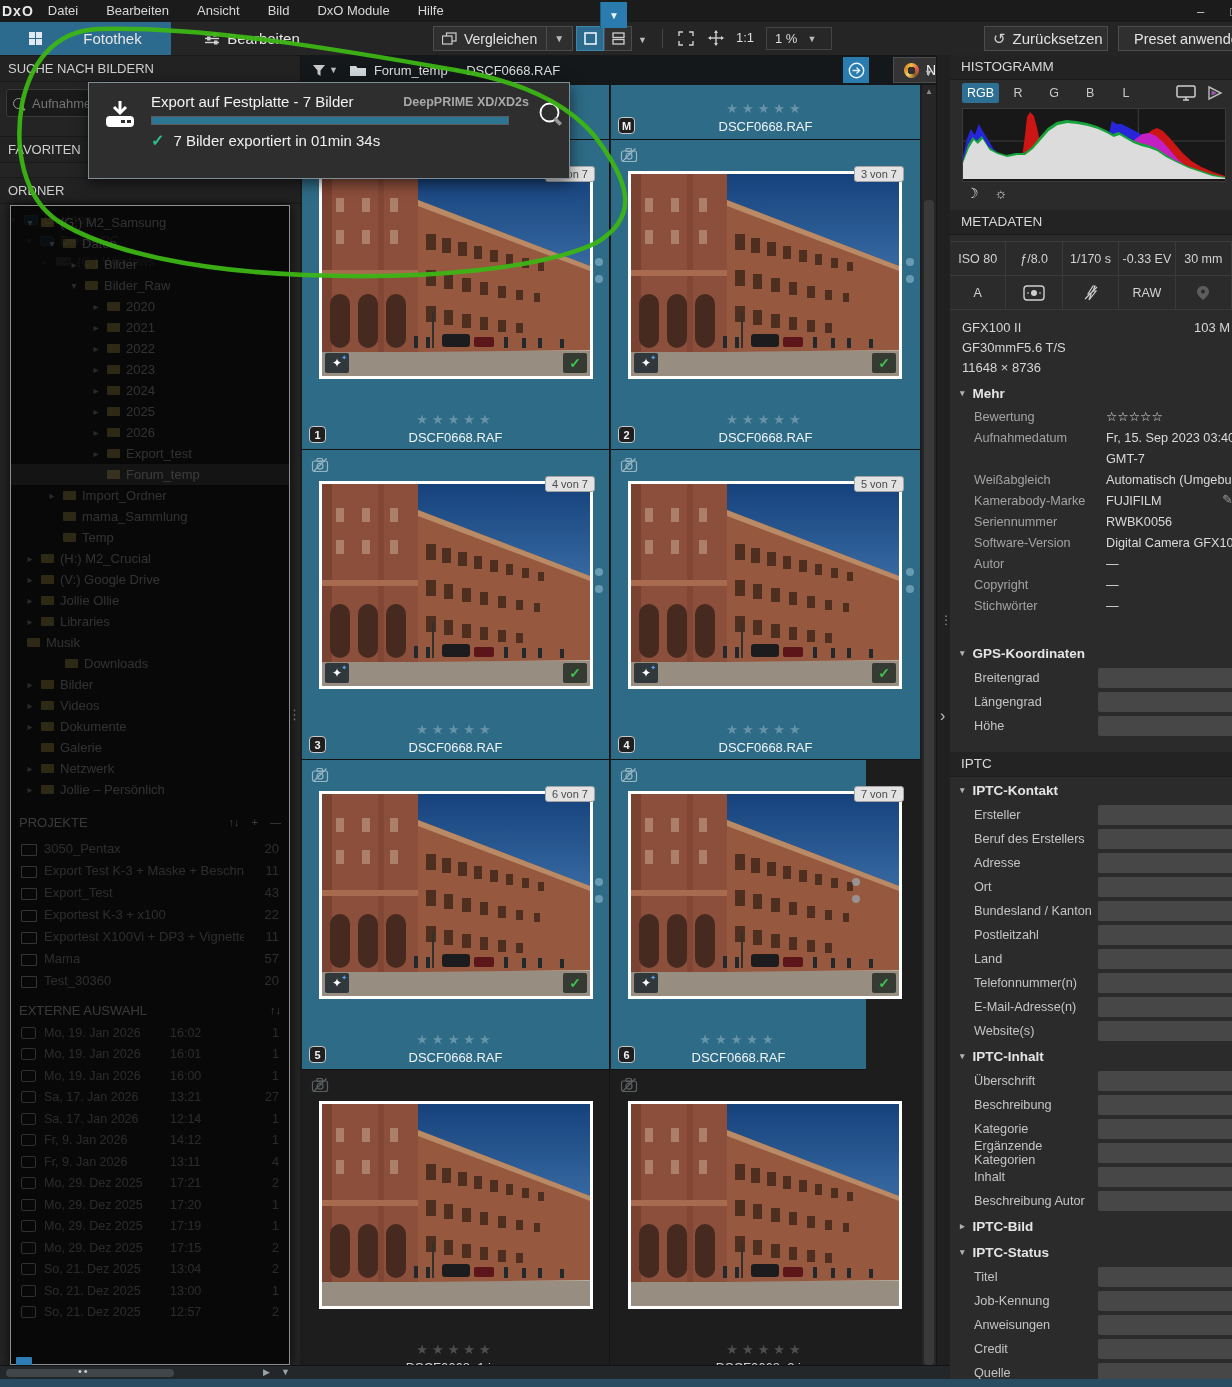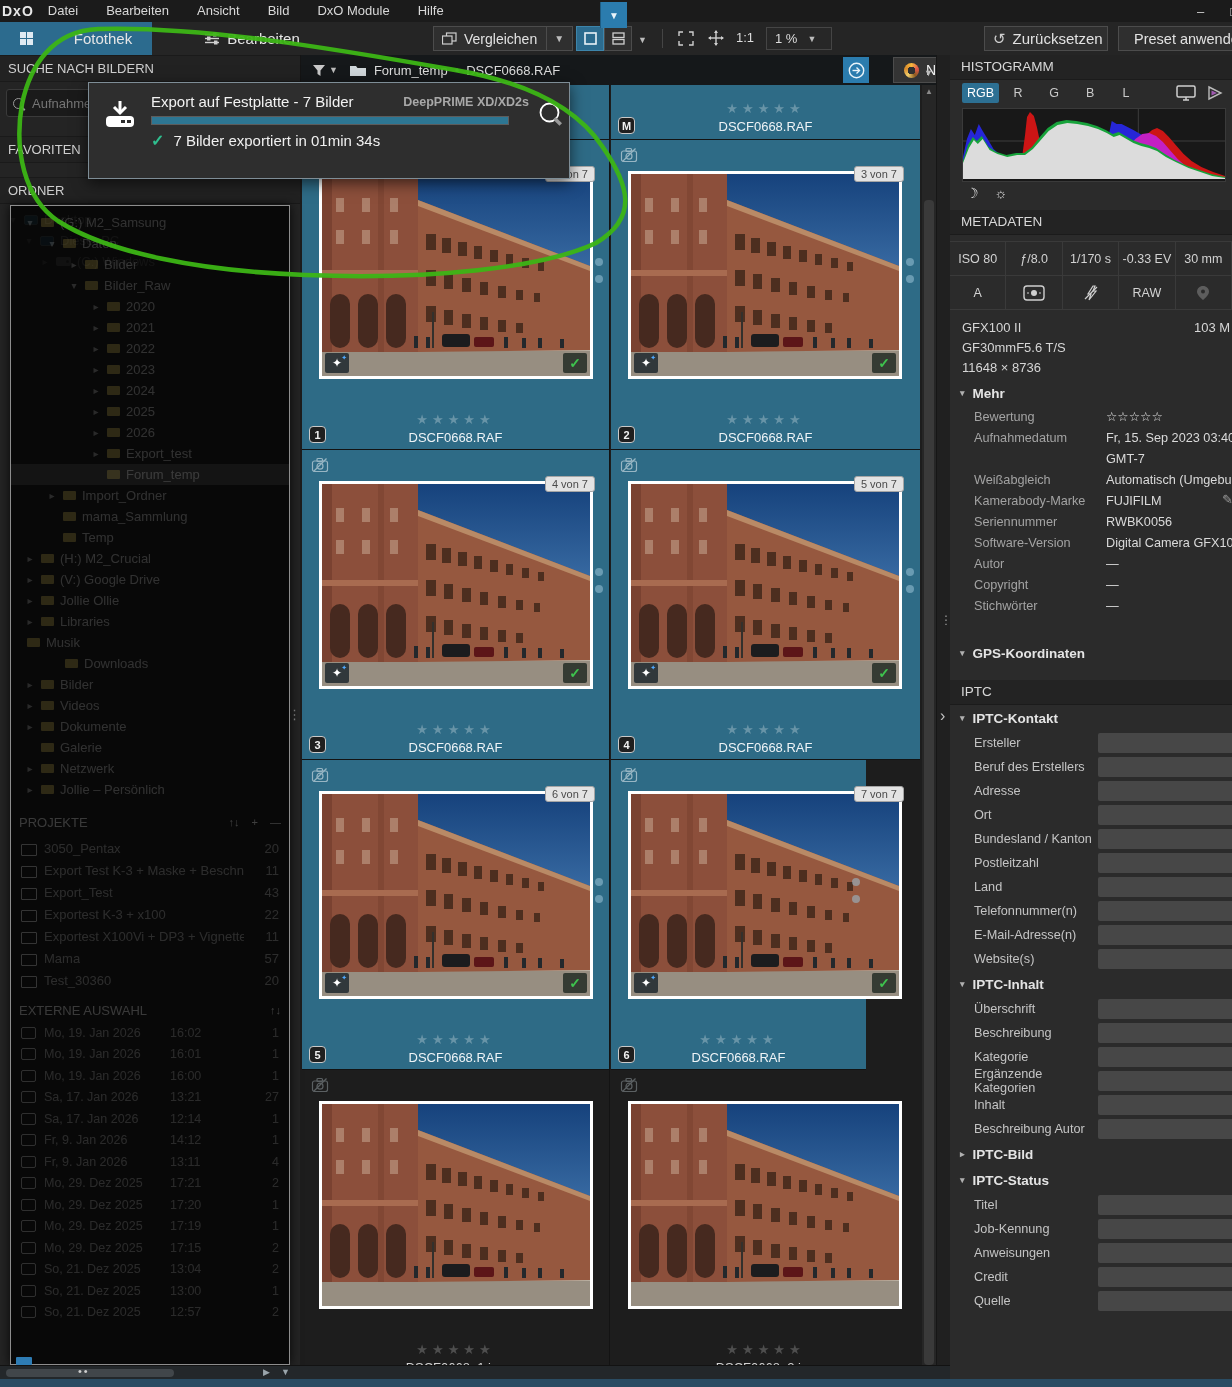--- a/index.html
+++ b/index.html
@@ -210,21 +210,21 @@
     <span class="mitem">Bild</span>
     <span class="mitem">DxO Module</span>
     <span class="mitem">Hilfe</span>
     <span class="winbtns">
       <span>–</span>
       <span>□</span>
     </span>
   </div>
 
   <div class="tabbar">
-    <div class="tab active" style="left:0;width:152px;gap:41px;">
+    <div class="tab active" style="left:0;width:171px;gap:41px;">
       <svg width="13" height="13">
           <g fill="#dfeaf2">
             <rect width="6" height="6"></rect>
             <rect x="7" width="6" height="6"></rect>
             <rect y="7" width="6" height="6"></rect>
             <rect x="7" y="7" width="6" height="6"></rect>
           </g>
         </svg>
       <span>Fotothek</span>
     </div>
@@ -1007,20 +1007,35 @@
         <div class="mrow">
         <span class="l">Stichwörter</span>
         <span class="v">—</span>
       </div>
       </div>
     <span class="abs pencil" style="left:272px;top:437px;">✎</span>
     <div class="gpsh" style="margin-top:24px;">
       <span class="tri">▾</span>
       <span>GPS-Koordinaten</span>
     </div>
+    <div>
+
+    <div class="iprow">
+        <span class="ipl">Breitengrad</span>
+        <input class="ipf" style="">
+      </div>
+        <div class="iprow">
+        <span class="ipl">Längengrad</span>
+        <input class="ipf" style="">
+      </div>
+        <div class="iprow">
+        <span class="ipl">Höhe</span>
+        <input class="ipf" style="">
+      </div>
+      </div>
     <div class="sech" style="margin-top:14px;">IPTC</div>
     <div class="iph">
       <span class="tri">▾</span>
       <span>IPTC-Kontakt</span>
     </div>
     <div>
 
     <div class="iprow">
         <span class="ipl">Ersteller</span>
         <input class="ipf" style="">

